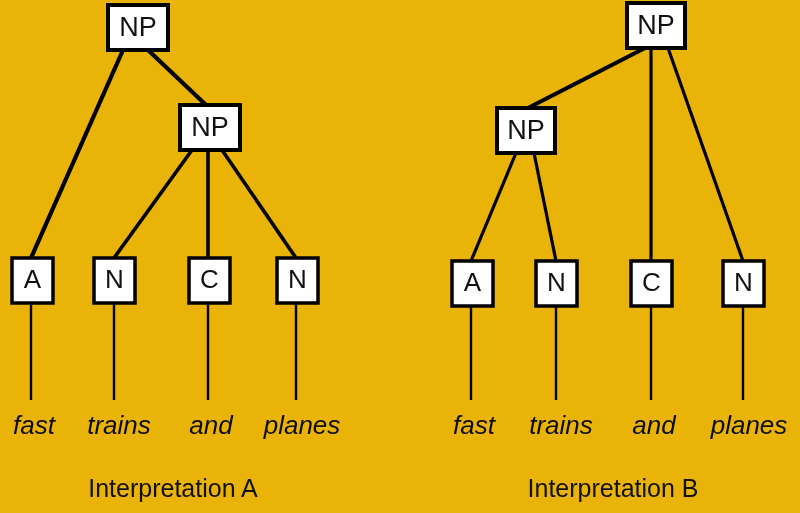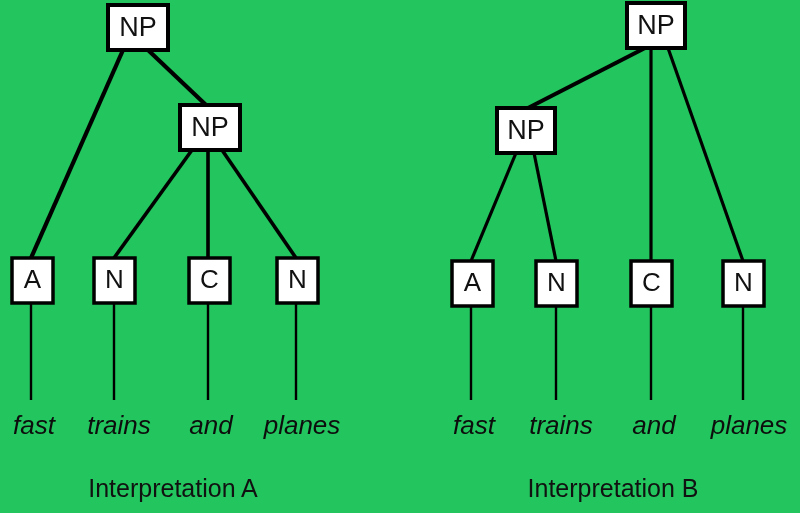--- a/index.html
+++ b/index.html
@@ -4,21 +4,21 @@
 <style>
   html, body {
     margin: 0;
     padding: 0;
     background: #ffffff;
   }
   #page {
     position: relative;
     width: 800px;
     height: 513px;
-    background: #22c55e;
+    background: #eab308;
     overflow: hidden;
     font-family: "Liberation Sans", sans-serif;
   }
   svg.tree-canvas {
     position: absolute;
     left: 0;
     top: 0;
     width: 800px;
     height: 513px;
     display: block;

